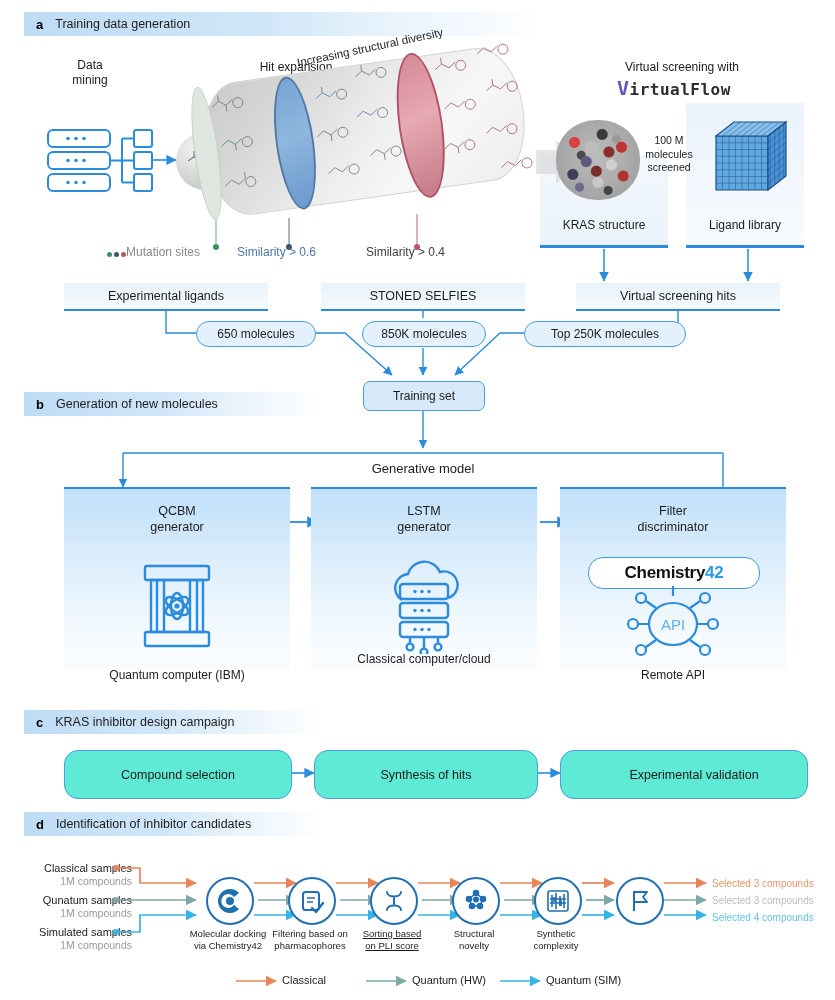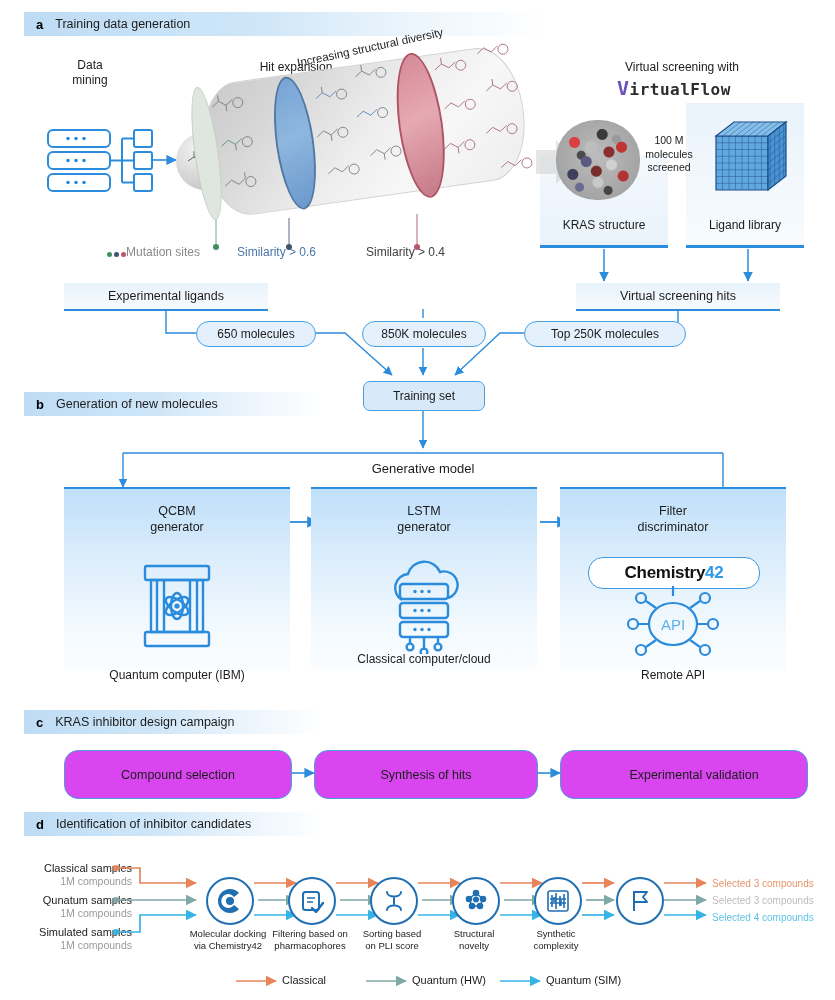--- a/index.html
+++ b/index.html
@@ -36,21 +36,21 @@
   .gbox .gtxt{margin-top:14px;line-height:1.3;}
 
   
   .pill{
     position:absolute;display:flex;align-items:center;justify-content:center;
     background:#e4f1fc;border:1.3px solid #4a9fe0;border-radius:14px;
     font-size:12px;color:#1c1c1c;
   }
   .rbox{
     position:absolute;display:flex;align-items:center;justify-content:center;
-    background:#d946ef;border:1.3px solid #4a9fe0;border-radius:14px;
+    background:#5eead4;border:1.3px solid #4a9fe0;border-radius:14px;
     font-size:12.5px;color:#1c1c1c;
   }
   .tset{
     position:absolute;display:flex;align-items:center;justify-content:center;
     background:#d8eafa;border:1.3px solid #4a9fe0;border-radius:7px;
     font-size:12px;color:#1c1c1c;
   }
 
   
   .ln{position:absolute;background:#2b8bdc;}
@@ -377,20 +377,21 @@
       </g>
     </g>
   </svg>
 
   <div class="lbl" style="left:540px;top:218px;width:128px;">KRAS structure</div>
   <div class="lbl" style="left:686px;top:218px;width:118px;">Ligand library</div>
   <div class="ln lnh" style="left:540px;top:245px;width:128px;height:2.5px;"></div>
   <div class="ln lnh" style="left:686px;top:245px;width:118px;height:2.5px;"></div>
 
   <div class="tbox" style="left:64px;top:283px;width:204px;height:26px;">Experimental ligands</div>
+  <div class="tbox" style="left:321px;top:283px;width:204px;height:26px;">STONED SELFIES</div>
   <div class="tbox" style="left:576px;top:283px;width:204px;height:26px;">Virtual screening hits</div>
 
   <div class="pill" style="left:196px;top:321px;width:118px;height:24px;">650 molecules</div>
   <div class="pill" style="left:362px;top:321px;width:122px;height:24px;">850K molecules</div>
   <div class="pill" style="left:524px;top:321px;width:160px;height:24px;">Top 250K molecules</div>
 
   <div class="tset" style="left:363px;top:381px;width:120px;height:28px;">Training set</div>
 
   <div class="panel-head" style="left:24px;top:392px;width:300px;">
     <span class="panel-letter">b</span>
@@ -616,21 +617,21 @@
   </div>
 
   <div class="dlabel" style="left:183px;top:928px;">
     <div>Molecular docking</div>
     <div>via Chemistry42</div>
   </div>
   <div class="dlabel" style="left:265px;top:928px;">
     <div>Filtering based on</div>
     <div>pharmacophores</div>
   </div>
-  <div class="dlabel" style="left:347px;top:928px;">
+  <div class="dlabel" style="left:347px;top:928px;text-decoration:underline;">
     <div>Sorting based</div>
     <div>on PLI score</div>
   </div>
   <div class="dlabel" style="left:429px;top:928px;">
     <div>Structural</div>
     <div>novelty</div>
   </div>
   <div class="dlabel" style="left:511px;top:928px;">
     <div>Synthetic</div>
     <div>complexity</div>

